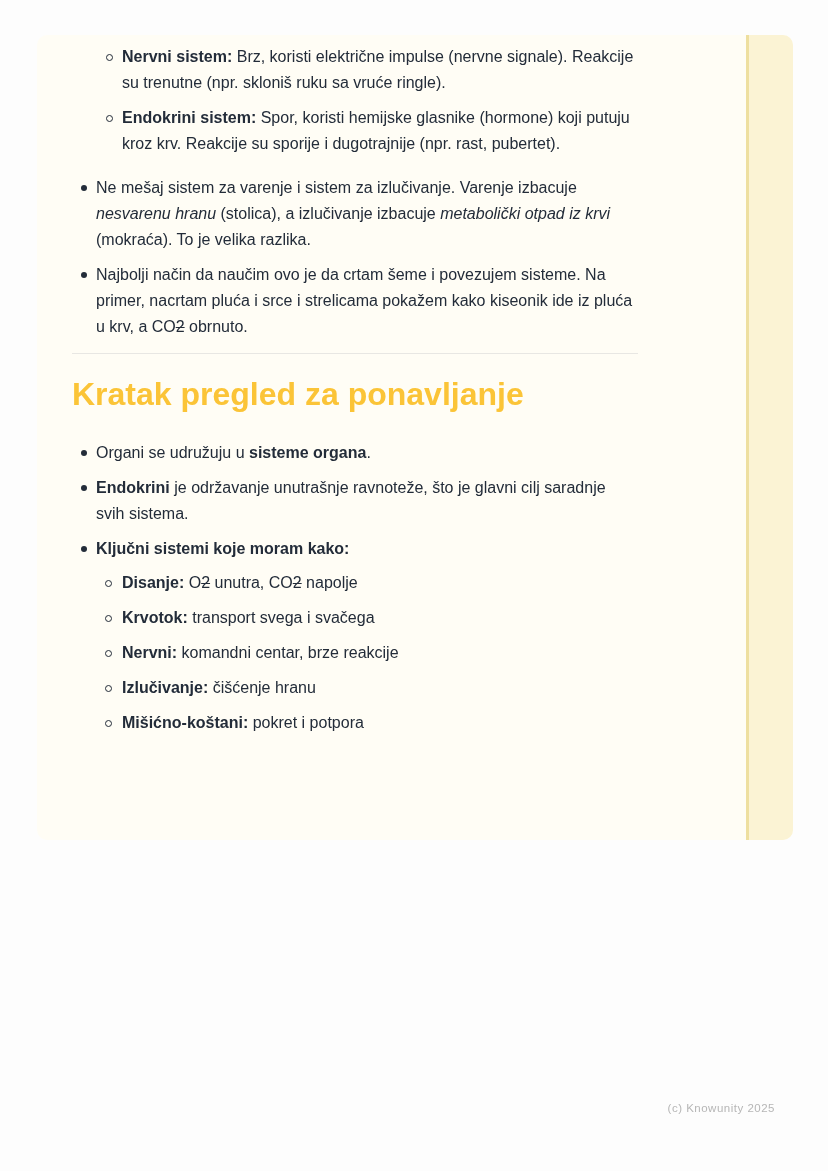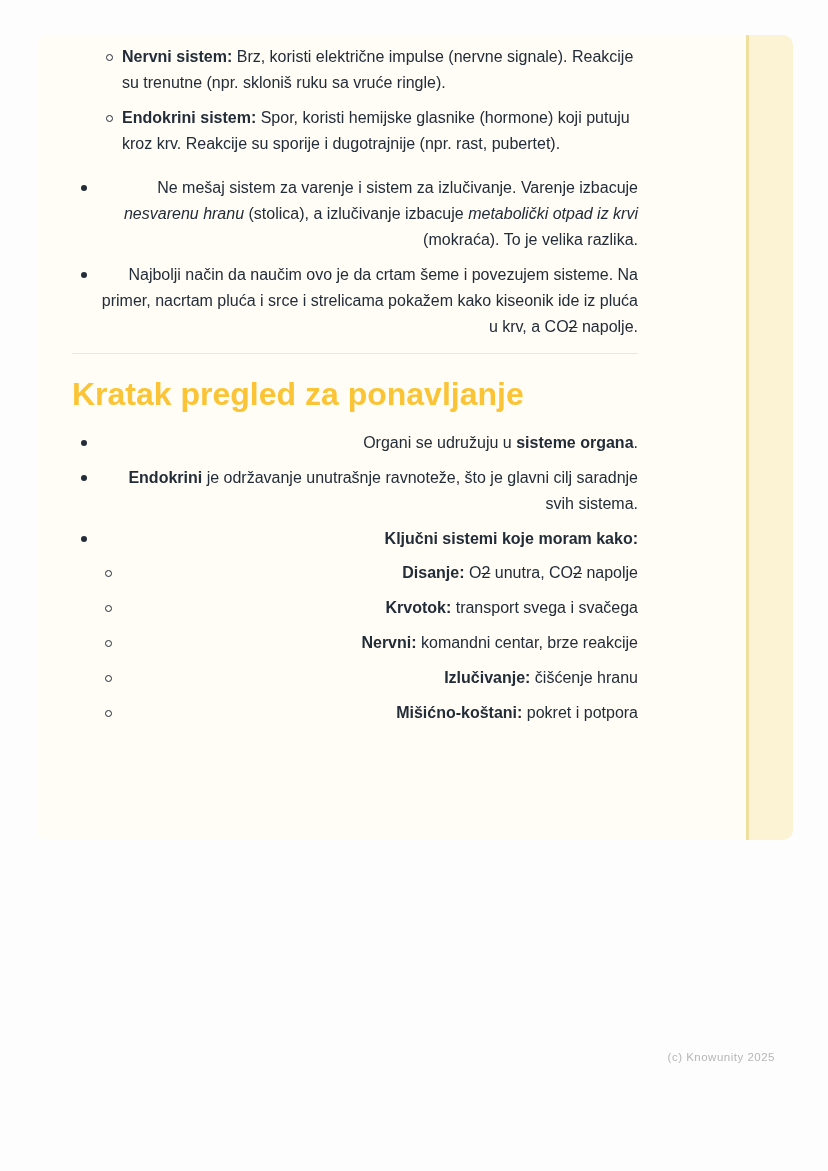--- a/index.html
+++ b/index.html
@@ -46,21 +46,21 @@
   }
   ul {
     list-style: none;
     margin: 0;
     padding: 0;
   }
   li {
     position: relative;
     margin-bottom: 9px;
   }
-  .mainlist > li { padding-left: 24px; text-align: right; }
+  .mainlist > li { padding-left: 24px; }
   .top-sublist > li { padding-left: 50px; }
   .nested > li { padding-left: 26px; }
   .nested { margin-top: 8px; }
   .top-sublist { margin-bottom: 18px; }
   .marker {
     position: absolute;
     top: 10px;
     box-sizing: border-box;
   }
   .marker.disc {
@@ -87,44 +87,44 @@
     border: none;
     border-top: 1px solid #e8e7e3;
     margin: 13px 0 0 0;
   }
   .heading {
     margin: 25px 0 0 0;
     font-size: 32px;
     line-height: 30px;
     font-weight: 700;
   }
-  .summary-list { margin-top: 21px; }
+  .summary-list { margin-top: 31px; }
   .footer {
     position: absolute;
-    top: 1050px;
+    top: 1101px;
     right: 53px;
     font-size: 11.5px;
     line-height: 14px;
     letter-spacing: 0.5px;
     color: #b6b6b6;
   }
 </style>
 </head>
 <body>
 
 <div class="card">
   <div class="card-stripe"></div>
   <div class="card-body">
     <ul class="top-sublist">
         <li><span class="marker circle"></span><b>Nervni sistem:</b><span> Brz, koristi električne impulse (nervne signale). Reakcije su trenutne (npr. skloniš ruku sa vruće ringle).</span></li>
         <li><span class="marker circle"></span><b>Endokrini sistem:</b><span> Spor, koristi hemijske glasnike (hormone) koji putuju kroz krv. Reakcije su sporije i dugotrajnije (npr. rast, pubertet).</span></li>
       </ul>
     <ul class="mainlist">
         <li><span class="marker disc"></span><span>Ne mešaj sistem za varenje i sistem za izlučivanje. Varenje izbacuje </span><i>nesvarenu hranu</i><span> (stolica), a izlučivanje izbacuje </span><i>metabolički otpad iz krvi</i><span> (mokraća). To je velika razlika.</span></li>
-        <li><span class="marker disc"></span><span>Najbolji način da naučim ovo je da crtam šeme i povezujem sisteme. Na primer, nacrtam pluća i srce i strelicama pokažem kako kiseonik ide iz pluća u krv, a CO</span><s>2</s><span> napolje.</span></li>
+        <li><span class="marker disc"></span><span>Najbolji način da naučim ovo je da crtam šeme i povezujem sisteme. Na primer, nacrtam pluća i srce i strelicama pokažem kako kiseonik ide iz pluća u krv, a CO</span><s>2</s><span> obrnuto.</span></li>
       </ul>
     <hr class="divider">
     <h2 class="heading" style="color: rgb(251, 196, 55);">Kratak pregled za ponavljanje</h2>
     <ul class="mainlist summary-list">
         <li><span class="marker disc"></span><span>Organi se udružuju u </span><b>sisteme organa</b><span>.</span></li>
         <li><span class="marker disc"></span><b>Endokrini</b><span> je održavanje unutrašnje ravnoteže, što je glavni cilj saradnje svih sistema.</span></li>
         <li><span class="marker disc"></span><b>Ključni sistemi koje moram kako:</b><ul class="nested">
             <li><span class="marker circle"></span><b>Disanje:</b><span> O</span><s>2</s><span> unutra, CO</span><s>2</s><span> napolje</span></li>
             <li><span class="marker circle"></span><b>Krvotok:</b><span> transport svega i svačega</span></li>
             <li><span class="marker circle"></span><b>Nervni:</b><span> komandni centar, brze reakcije</span></li>

